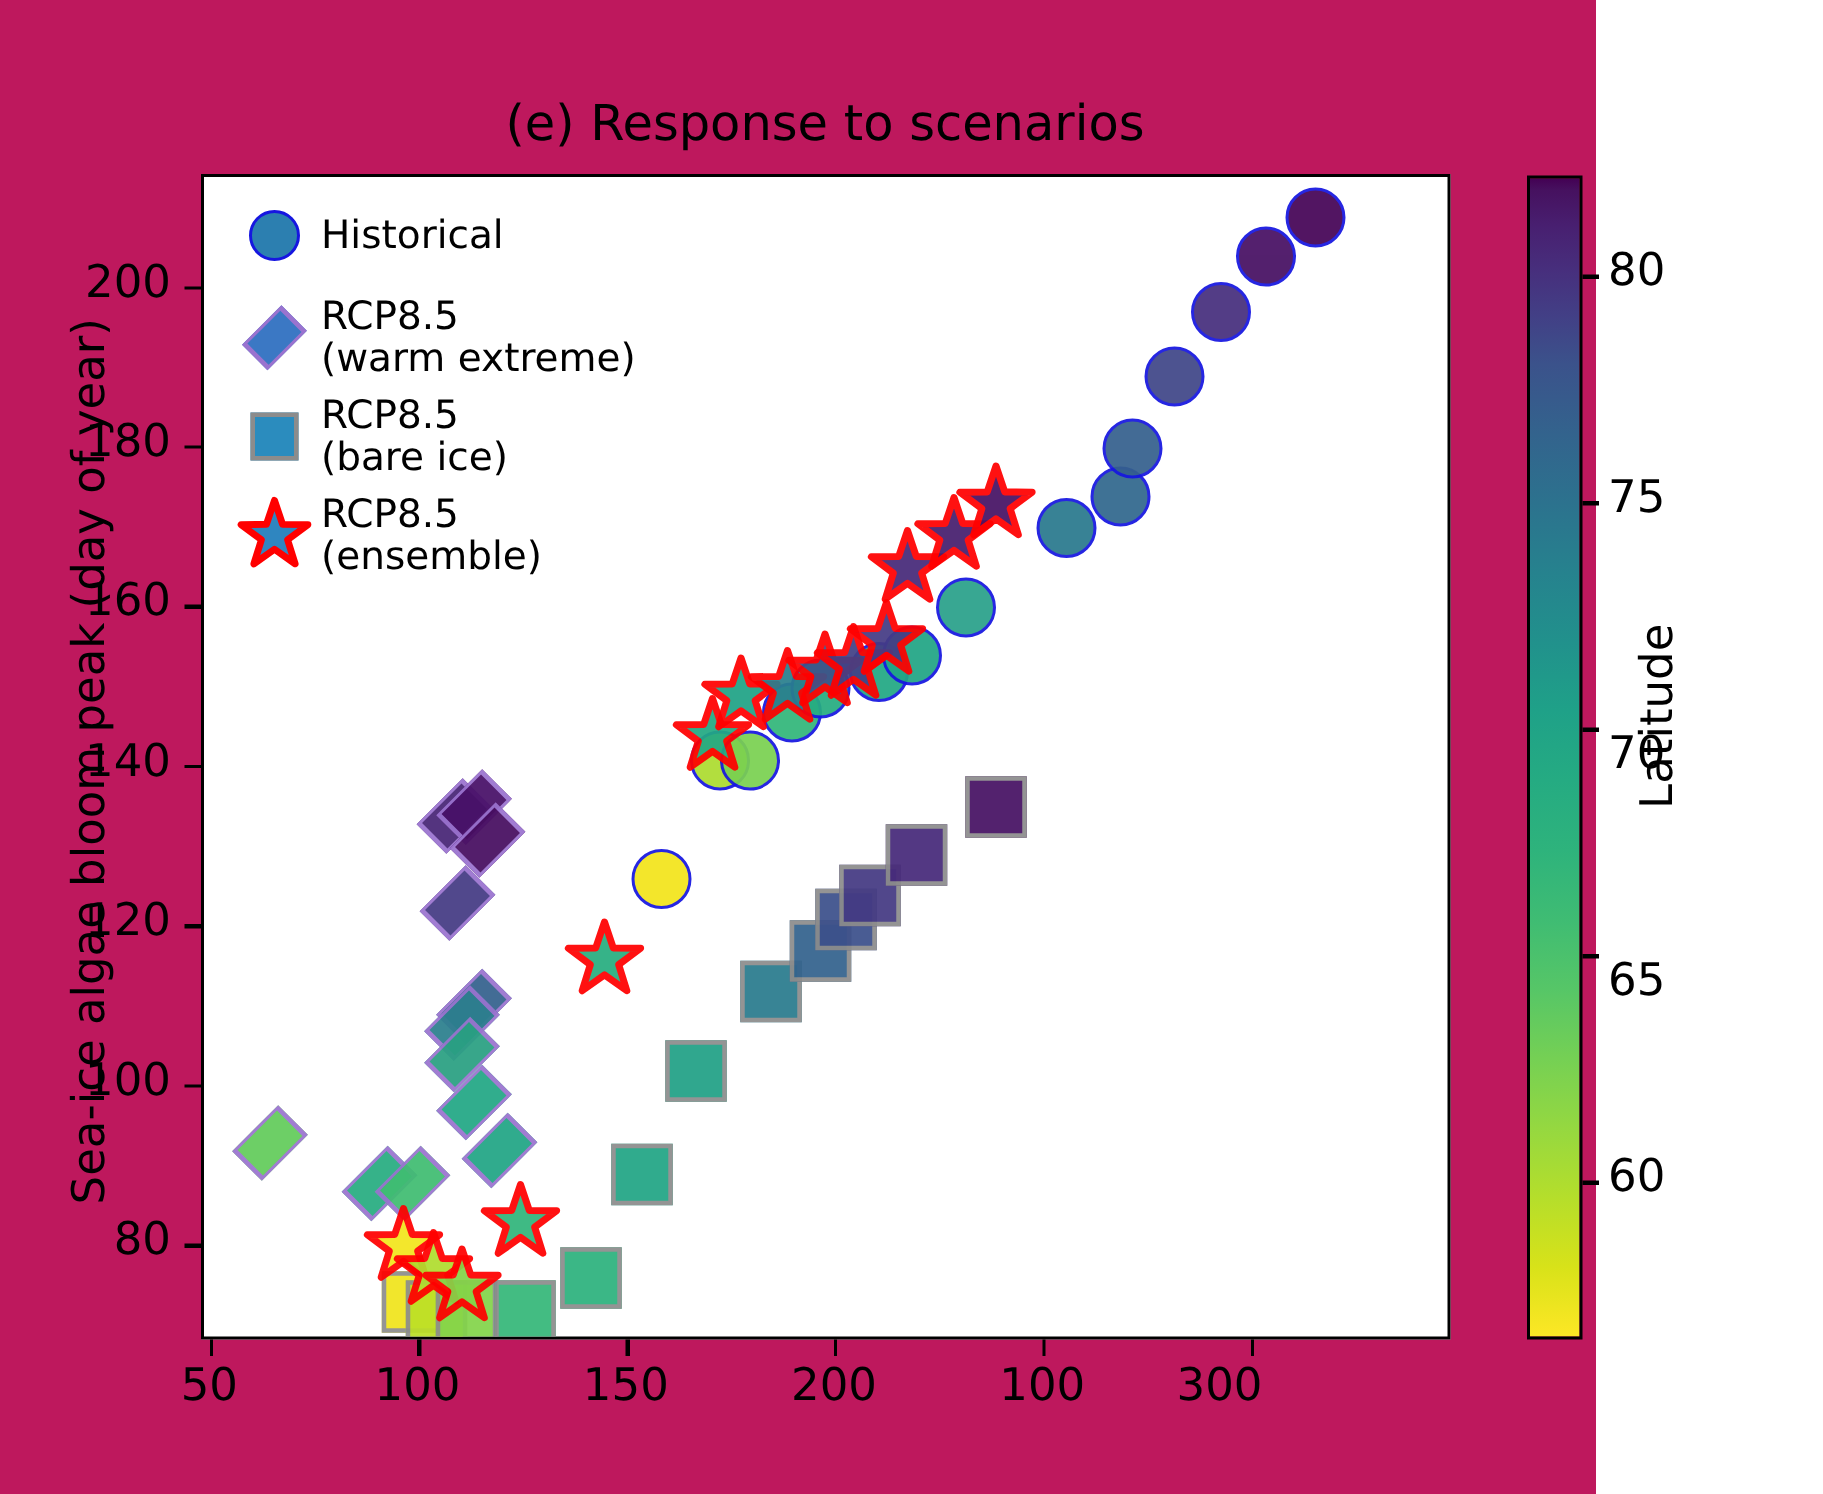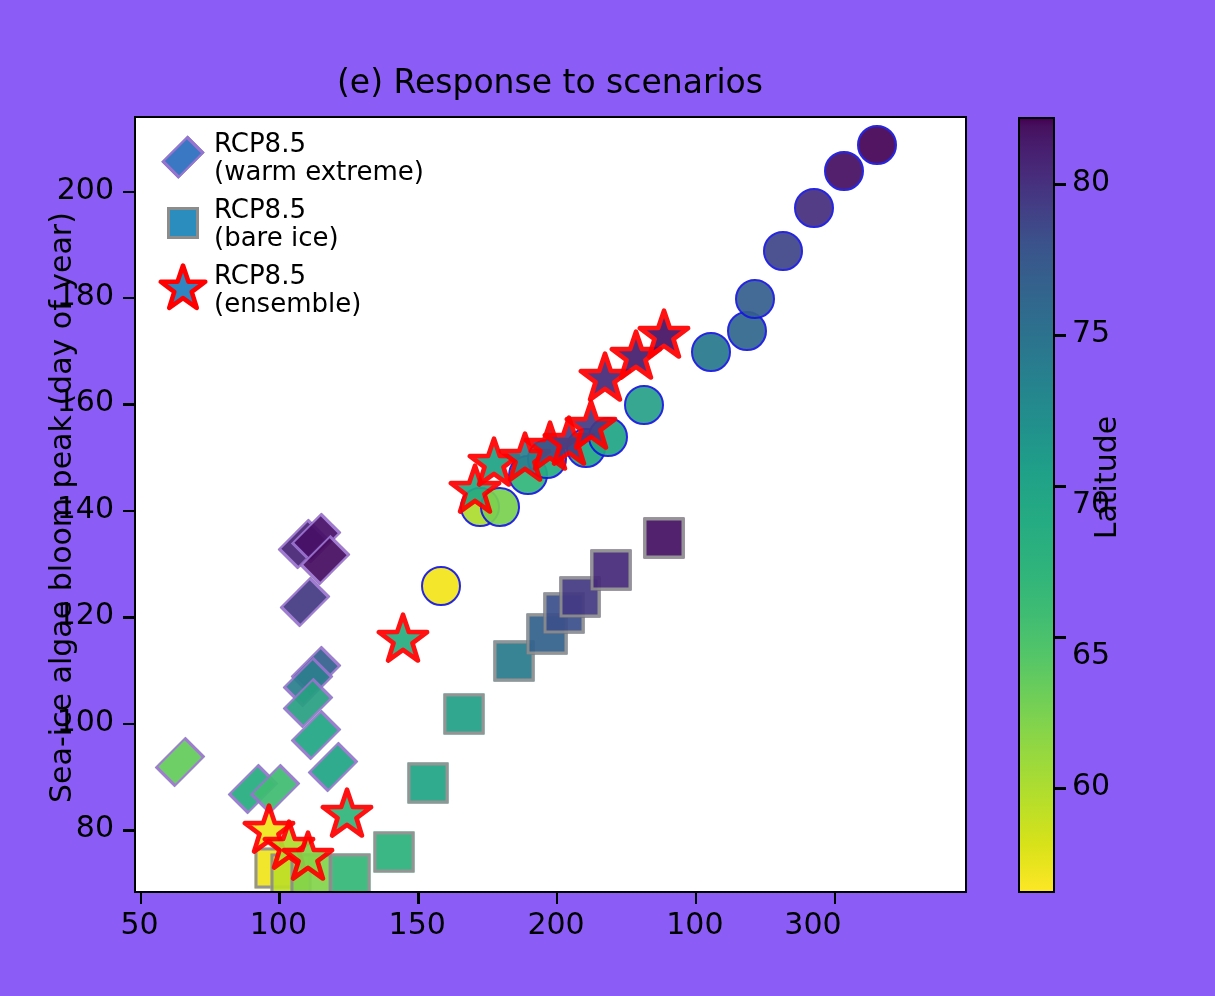--- a/index.html
+++ b/index.html
@@ -1,17 +1,17 @@
 <!DOCTYPE html>
 <html><head>
 <meta charset="utf-8">
 <style>
   html,body{margin:0;padding:0;background:#ffffff;}
   body{width:1215px;height:996px;font-family:"DejaVu Sans",sans-serif;overflow:hidden;}
-  #fig{position:relative;width:1215px;height:996px;background:#8b5cf6;}
+  #fig{position:relative;width:1064px;height:996px;background:#be185d;}
 
   .title{
     position:absolute;left:0;top:62px;width:1100px;text-align:center;
     font-size:33px;color:#000;font-family:"DejaVu Sans",sans-serif;
     letter-spacing:0px;
   }
 
   
   .axes{
     position:absolute;left:134px;top:116px;width:833px;height:777px;
@@ -213,20 +213,26 @@
       <div class="yticklabel" style="top: 383.384px;">160</div>
       <div class="ytick" style="top: 296.945px;"></div>
       <div class="yticklabel" style="top: 276.945px;">180</div>
       <div class="ytick" style="top: 190.507px;"></div>
       <div class="yticklabel" style="top: 170.507px;">200</div>
     </div>
 
   <div class="yaxis-label">Sea-ice algae bloom peak (day of year)</div>
 
   <div class="legend" id="legend">
+      <div class="legend-row" style="margin-bottom: 6px;">
+        <div class="legend-mark">
+          <div class="mk mk-circle" style="width: 34px; height: 34px; background: rgb(44, 127, 176); border-color: rgb(22, 22, 224); left: 31px; top: 31px;"></div>
+        </div>
+        <div class="legend-text">Historical</div>
+      </div>
       <div class="legend-row" style="margin-bottom: 4px;">
         <div class="legend-mark">
           <div class="mk mk-diamond" style="width: 23.8px; height: 23.8px; background: rgb(59, 120, 196); border-color: rgb(154, 115, 207); transform: translate(-50%, -50%) rotate(45deg) scaleY(1.55); left: 31px; top: 31px;"></div>
         </div>
         <div class="legend-text">RCP8.5
 (warm extreme)</div>
       </div>
       <div class="legend-row" style="margin-bottom: 4px;">
         <div class="legend-mark">
           <div class="mk mk-square" style="width: 32px; height: 32px; background: rgb(43, 140, 190); border-color: rgb(140, 140, 140); left: 31px; top: 31px;"></div>

